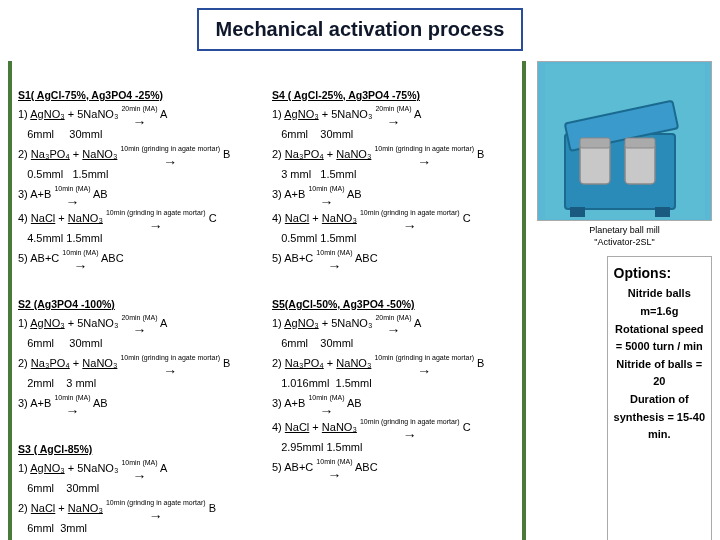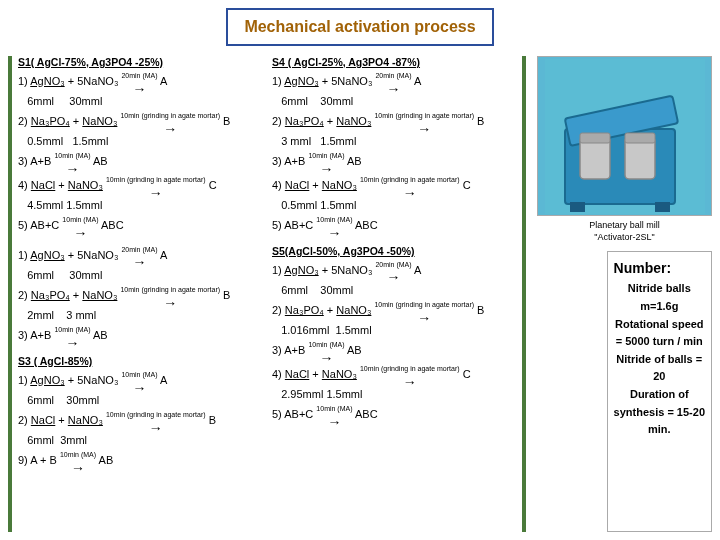--- a/index.html
+++ b/index.html
@@ -23,23 +23,23 @@
     .title-box {
       border: 2px solid #2a4d9b;
       text-align: center;
       padding: 8px 16px;
       margin: 0 auto 10px auto;
       display: inline-block;
       align-self: center;
     }
 
     .title-text {
-      font-size: 16px;
+      font-size: 20px;
       font-weight: bold;
-      color: #a16207;
+      color: #0f172a;
     }
 
     .content-row {
       display: flex;
       flex: 1;
       gap: 4px;
     }
 
     
     .left-panel {
@@ -66,20 +66,21 @@
       flex-direction: column;
       gap: 8px;
       border-left: 4px solid #4a7a3a;
       padding-left: 6px;
       align-items: flex-end;
     }
 
     
     .sample-section {
       margin-bottom: 8px;
+      margin-top: 28px;
     }
 
     .sample-title {
       font-weight: bold;
       font-size: 10.5px;
       margin-bottom: 3px;
       text-decoration: underline;
     }
 
     .reaction-block {
@@ -216,20 +217,21 @@
               <span>5) AB+C</span>
               <span class="above-arrow-wrap">
                 <span class="above-text">10min (MA)</span>
                 <span class="arrow-line">→</span>
               </span>
               <span>ABC</span>
             </div>
           </div>
 
           <div class="sample-section">
+            <div class="sample-title">S2 (Ag3PO4 -100%)</div>
 
             <div class="reaction-block">
               <span>1) </span>
               <span style="text-decoration:underline">AgNO₃</span>
               <span>  + 5NaNO₃</span>
               <span class="above-arrow-wrap">
                 <span class="above-text">20min (MA)</span>
                 <span class="arrow-line">→</span>
               </span>
               <span>A</span><br>
@@ -295,21 +297,21 @@
               </span>
               <span>AB</span>
             </div>
           </div>
 
         </div>
 
         <div class="column-right-main">
 
           <div class="sample-section">
-            <div class="sample-title">S4 ( AgCl-25%, Ag3PO4 -87%)</div>
+            <div class="sample-title">S4 ( AgCl-25%, Ag3PO4 -75%)</div>
 
             <div class="reaction-block">
               <span>1) </span>
               <span style="text-decoration:underline">AgNO₃</span>
               <span>  + 5NaNO₃</span>
               <span class="above-arrow-wrap">
                 <span class="above-text">20min (MA)</span>
                 <span class="arrow-line">→</span>
               </span>
               <span>A</span><br>
@@ -448,30 +450,30 @@
             <rect x="110" y="143" width="15" height="10" fill="#1a5a80"></rect>
           </svg>
         </div>
         <div class="image-caption">
           <span style="white-space:pre-line;">Planetary ball mill
 "Activator-2SL"</span>
         </div>
       </div>
 
       <div class="options-box">
-        <div class="options-title">Number:</div>
+        <div class="options-title">Options:</div>
         <div class="options-text">
           <span>Nitride balls</span><br>
           <span>m=1.6g</span><br>
           <span>Rotational speed</span><br>
           <span>= 5000 turn / min</span><br>
           <span>Nitride of balls =</span><br>
           <span>20</span><br>
           <span>Duration of</span><br>
-          <span>synthesis = 15-20</span><br>
+          <span>synthesis = 15-40</span><br>
           <span>min.</span>
         </div>
       </div>
 
     </div>
 
   </div>
 </div>
 
 </body></html>

